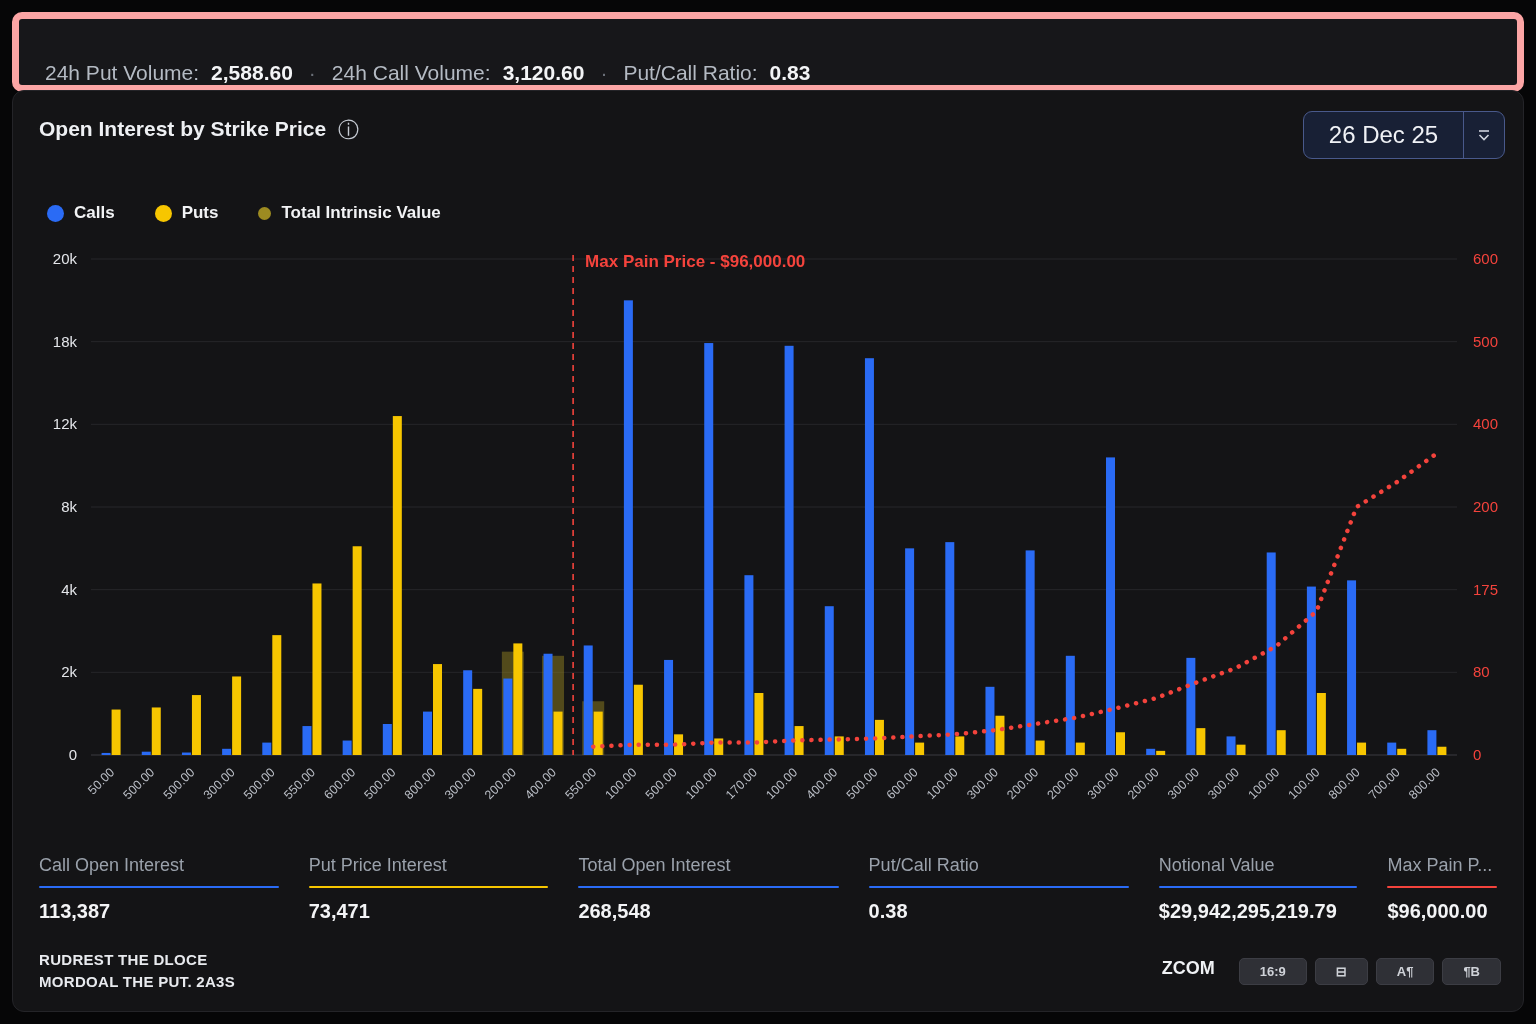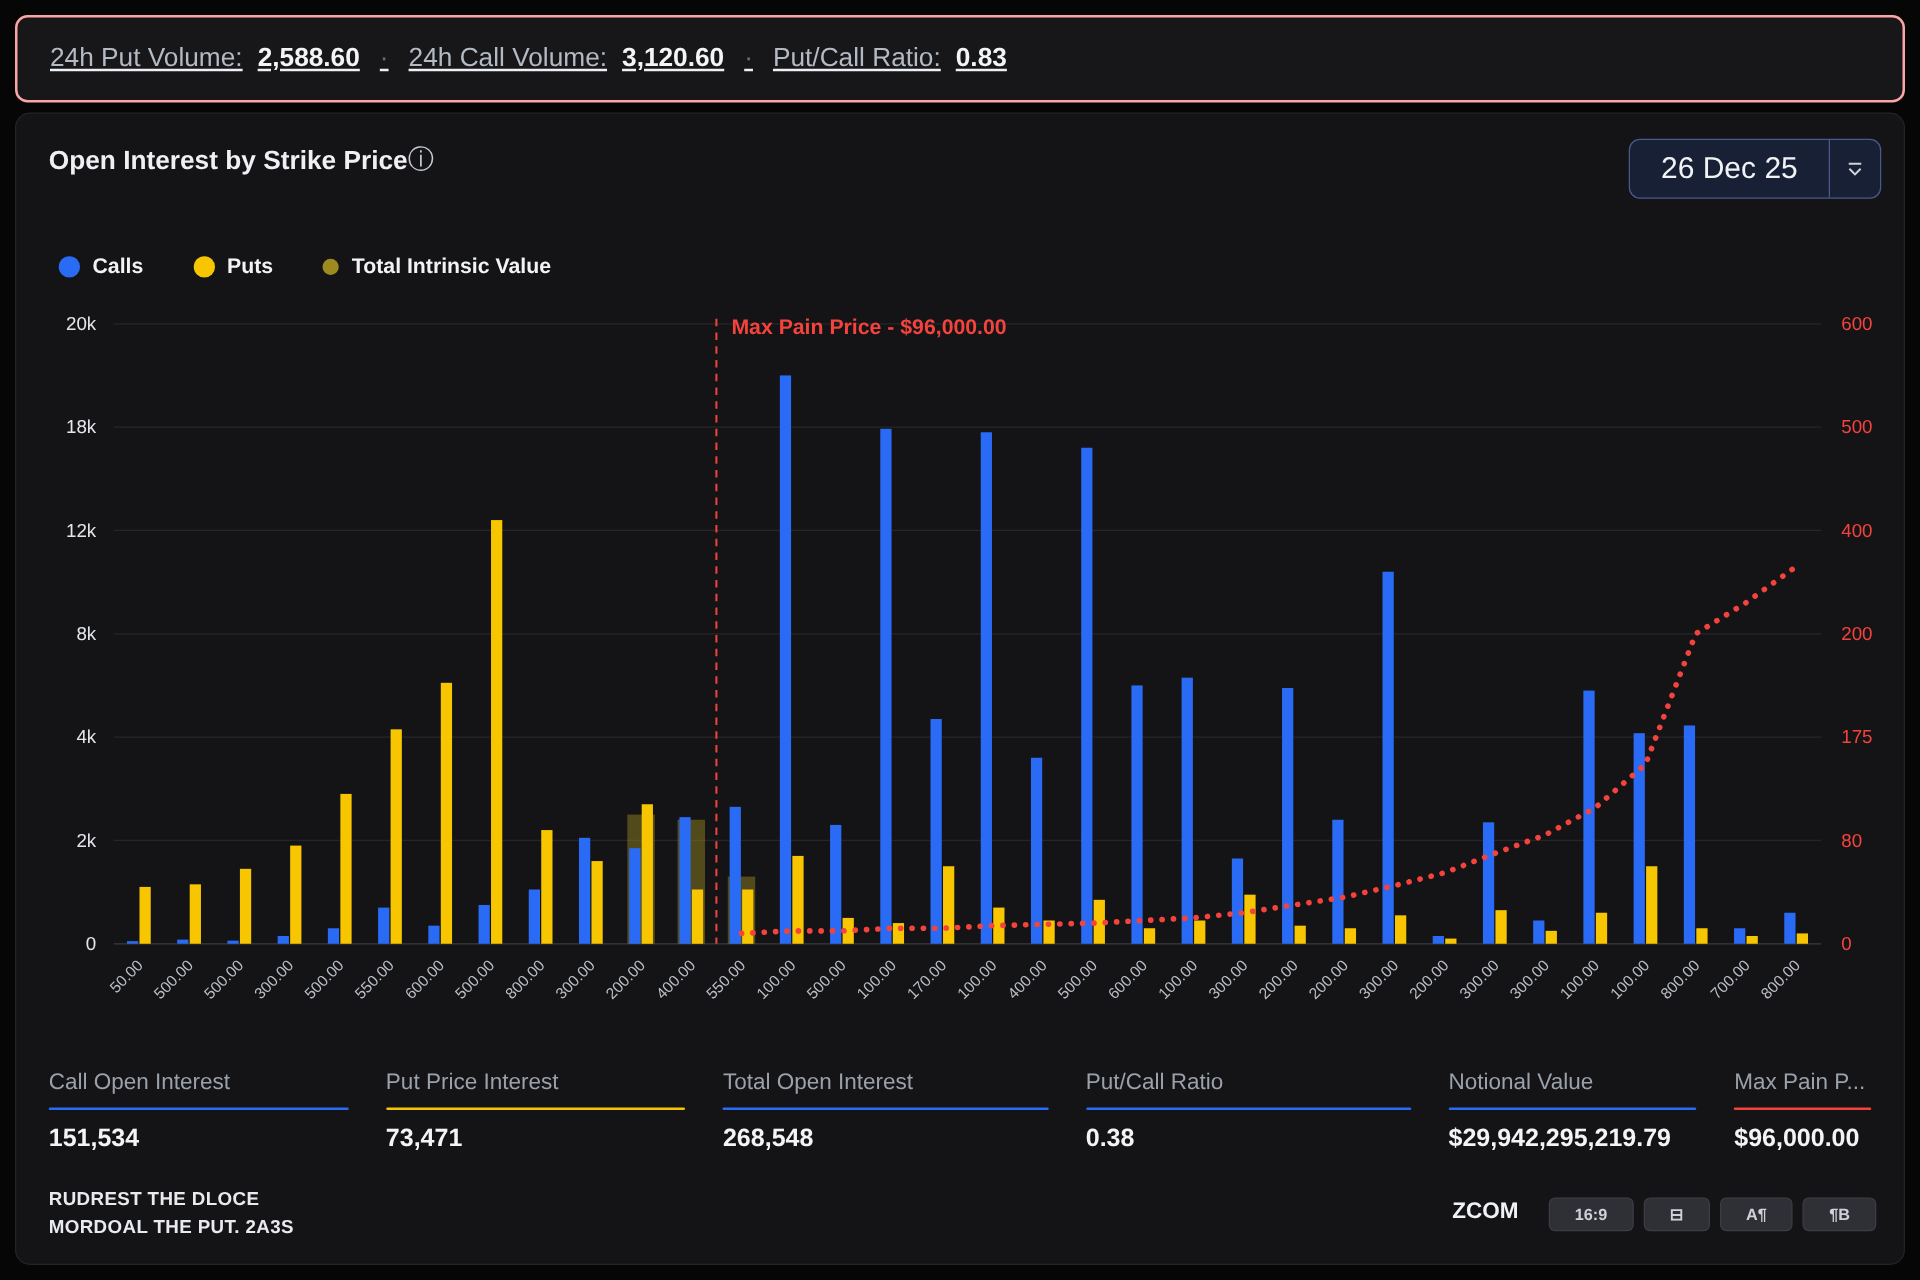--- a/index.html
+++ b/index.html
@@ -1,31 +1,31 @@
 <!DOCTYPE html>
 <html><head>
 <meta charset="utf-8">
 <style>
   html,body{margin:0;padding:0;background:#050506;}
   .page{position:relative;width:1536px;height:1024px;background:#060607;
         font-family:"Liberation Sans",sans-serif;color:#eef0f3;overflow:hidden;}
 
   
   .topbar{position:absolute;left:12px;right:12px;top:12px;height:66px;
-          background:#17171a;border:2px solid #fca5a5;border-radius:10px;
-          display:flex;align-items:center;padding:0 26px;gap:12px;font-size:21px;text-decoration:underline;}
+          background:#17171a;border:7px solid #fca5a5;border-radius:10px;
+          display:flex;align-items:flex-end;padding:0 26px;gap:12px;font-size:21px;}
   .topbar .lbl{color:#b4bac3;}
   .topbar .val{color:#f3f4f6;font-weight:bold;}
   .topbar .dot{color:#6a6f78;margin:0 4px;}
 
   
   .panel{position:absolute;left:12px;right:12px;top:90px;bottom:12px;
          background:#141416;border:1px solid #242428;border-radius:12px;}
   .panel-header{position:absolute;top:26px;left:26px;right:420px;
-                display:flex;}
+                display:flex;align-items:center;gap:12px;}
   .panel-title{font-size:21px;font-weight:600;color:#eef0f3;}
   .info-ic{font-size:21px;color:#c7ccd4;line-height:1;}
 
   .date-select{position:absolute;top:20px;right:18px;height:46px;min-width:200px;
                background:#182035;border:1.5px solid #49598b;border-radius:9px;
                display:flex;align-items:center;cursor:pointer;}
   .date-text{flex:1;text-align:center;font-size:24px;color:#f0f2f6;padding:0 14px;}
   .date-chev{width:40px;height:100%;display:flex;align-items:center;justify-content:center;
              border-left:1px solid #49598b;}
 
@@ -248,21 +248,21 @@
         </g>
         <g>
           <path d="M 572.2 505.7 L 612.4 503.7 L 652.6 503.7 L 692.7 501.6 L 732.9 501.6 L 773.1 499.5 L 813.3 498.5 L 853.4 497.5 L 893.6 495.4 L 933.8 493.3 L 974.0 489.2 L 1014.1 483.0 L 1054.3 476.8 L 1094.5 467.5 L 1134.7 457.2 L 1174.9 441.7 L 1215.0 427.0 L 1255.2 405.2 L 1295.4 370.4 L 1335.6 266.0 L 1375.7 241.2 L 1415.9 212.3" fill="none" stroke="#f4433c" stroke-width="4.5" stroke-linecap="round" stroke-dasharray="0.1 9"></path>
         </g>
       </svg>
 
     <div class="summary">
       <div class="sum-col" style="flex:1.75">
         <div class="sum-label">Call Open Interest</div>
         <div class="sum-line" style="background: rgb(42, 107, 245);"></div>
-        <div class="sum-value">151,534</div>
+        <div class="sum-value">113,387</div>
       </div>
       <div class="sum-col" style="flex:1.75">
         <div class="sum-label">Put Price Interest</div>
         <div class="sum-line" style="background: rgb(247, 198, 0);"></div>
         <div class="sum-value">73,471</div>
       </div>
       <div class="sum-col" style="flex:1.9">
         <div class="sum-label">Total Open Interest</div>
         <div class="sum-line" style="background: rgb(42, 107, 245);"></div>
         <div class="sum-value">268,548</div>

